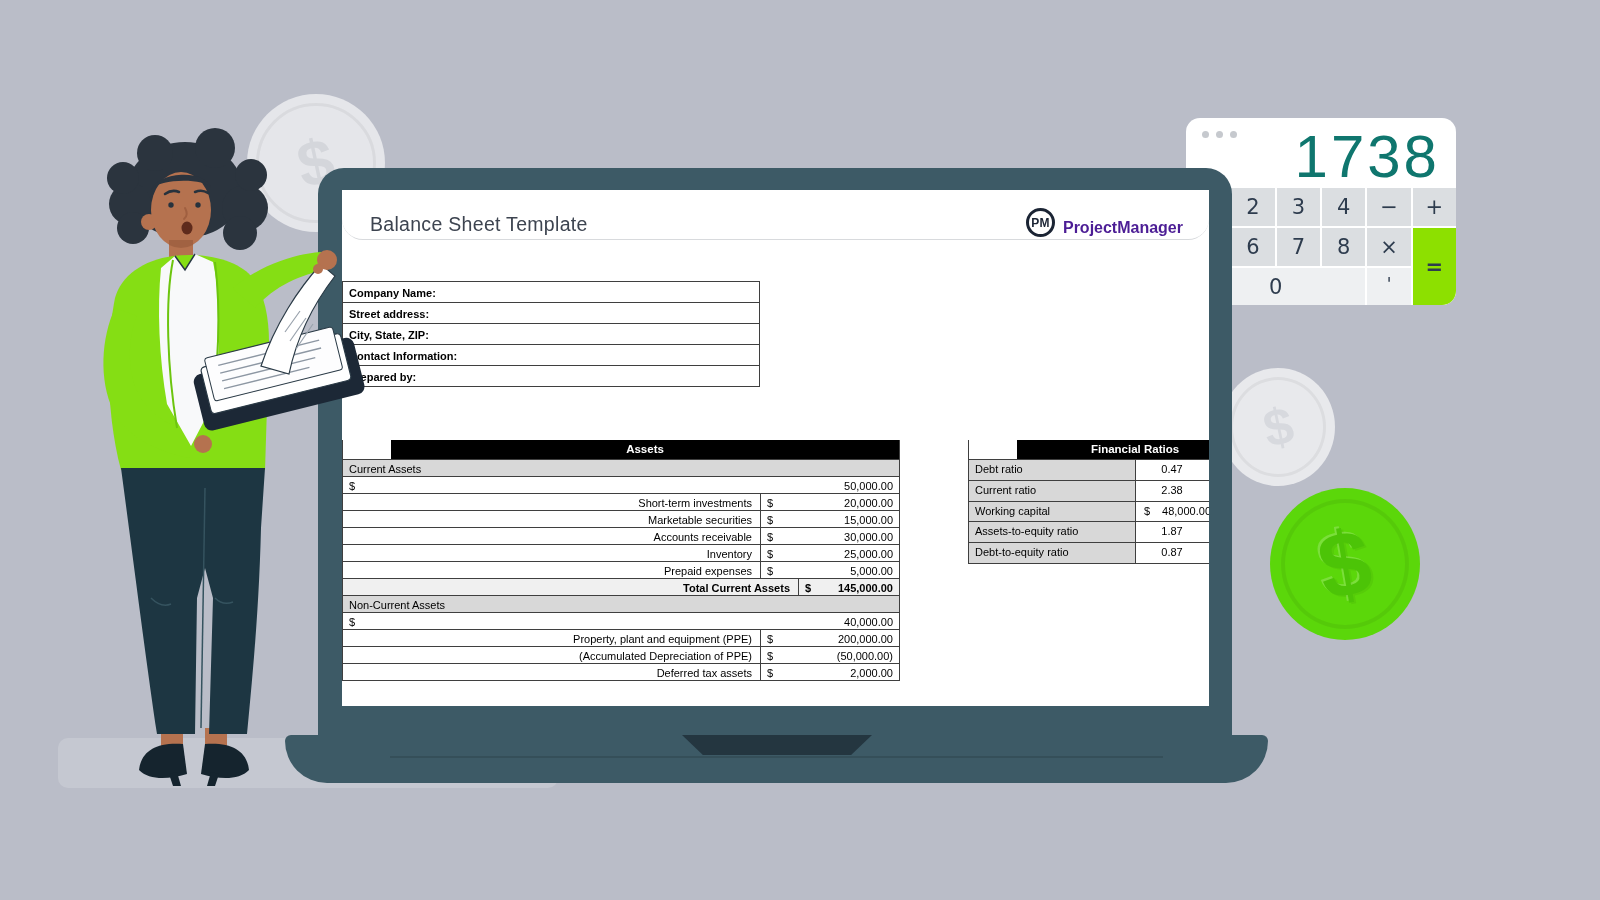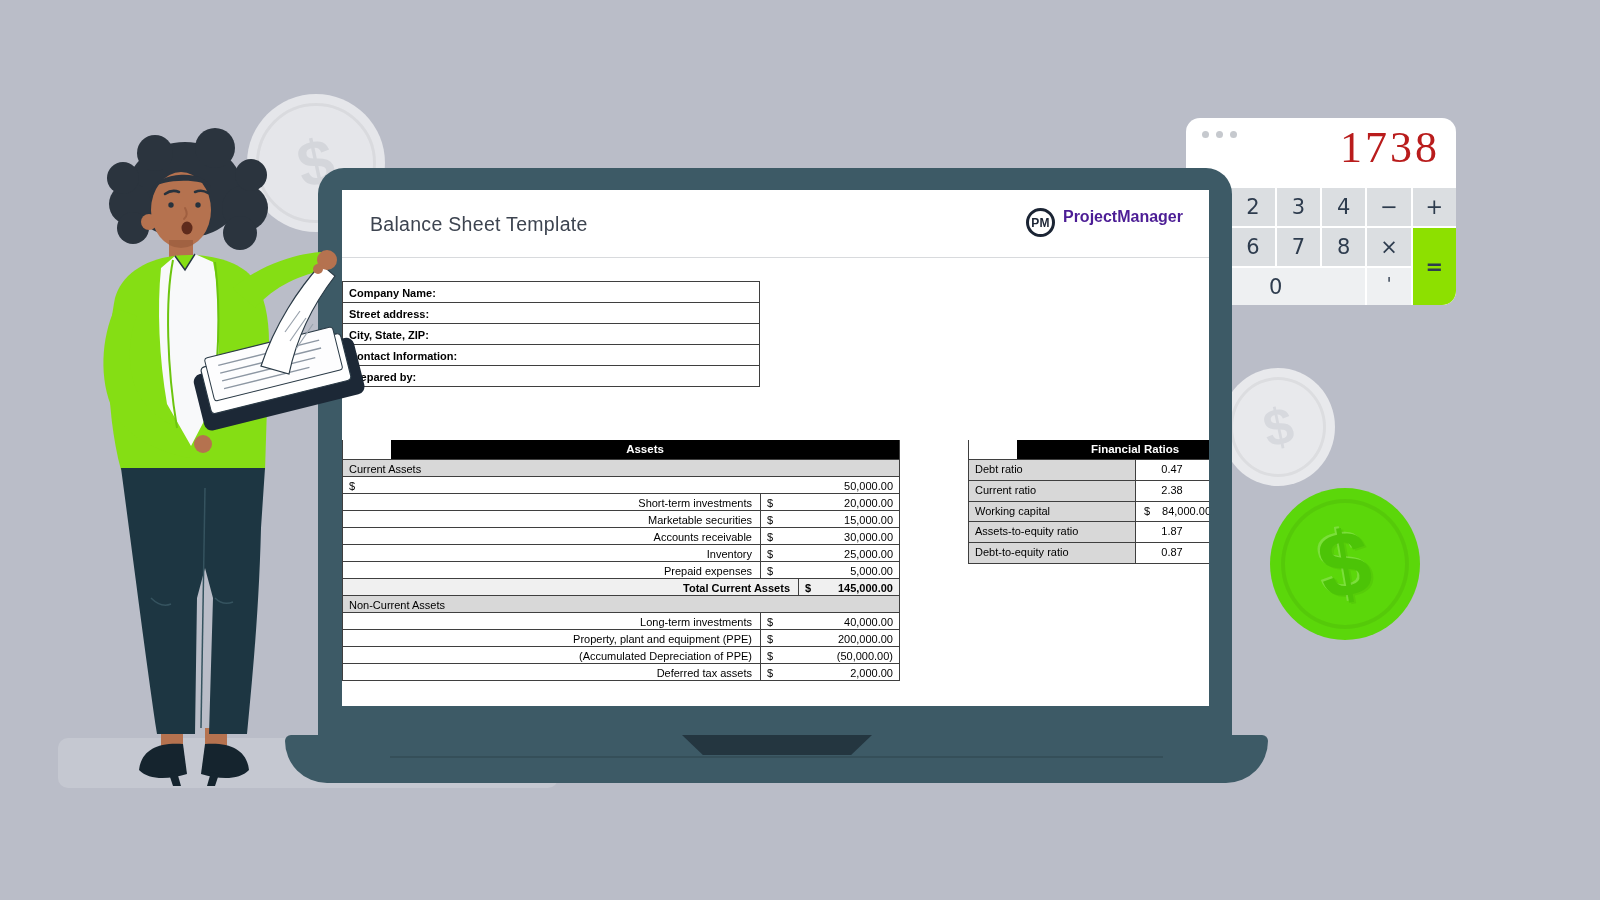--- a/index.html
+++ b/index.html
@@ -20,46 +20,46 @@
                 text-shadow:-2px -2px 0 rgba(255,255,255,0.20),2px 2px 0 rgba(0,0,0,0.05);}
 
   .floor{position:absolute;left:58px;top:738px;width:500px;height:50px;background:#c5c8d1;
          border-radius:10px;z-index:0;}
 
   
   .calc{position:absolute;left:1186px;top:118px;width:270px;height:187px;background:#ffffff;
         border-radius:14px;overflow:hidden;z-index:1;}
   .calc-dots{position:absolute;left:16px;top:13px;display:flex;gap:7px;}
   .calc-dots i{width:7px;height:7px;border-radius:50%;background:#c6c9ce;}
-  .calc-display{position:absolute;right:16px;top:4px;font-family:Liberation Serif, serif;
-        font-size:44px;letter-spacing:3px;color:#b91c1c;}
+  .calc-display{position:absolute;right:16px;top:4px;font-family:Liberation Sans, sans-serif;
+        font-size:60px;letter-spacing:3px;color:#0f766e;}
   .calc-grid{position:absolute;left:0;top:70px;width:270px;height:117px;display:grid;
         grid-template-columns:repeat(6,1fr);grid-template-rows:38px 38px 37px;gap:2px;background:#ffffff;}
   .key{background:#dbdee1;display:flex;align-items:center;justify-content:center;
        font-size:21px;color:#2e3c4e;font-family:"DejaVu Sans",sans-serif;}
   .key-zero{grid-column:1/5;background:#eef0f2;}
   .key-comma{grid-column:5;background:#eef0f2;font-size:17px;align-items:flex-start;padding-top:6px;}
   .key-equals{grid-column:6;grid-row:2/4;background:#8de000;border-radius:0 0 12px 0;font-weight:bold;}
 
   
   .laptop-screen{position:absolute;left:318px;top:168px;width:914px;height:567px;background:#3d5a66;
         border-radius:26px 26px 0 0;z-index:2;}
   .screen-white{position:absolute;left:24px;top:22px;width:867px;height:516px;background:#ffffff;
         overflow:hidden;}
   .laptop-base{position:absolute;left:285px;top:735px;width:983px;height:48px;background:#3d5a66;
         border-radius:6px 6px 42px 42px;z-index:2;}
   .base-notch{position:absolute;left:397px;top:0;width:190px;height:20px;background:#243640;
         clip-path:polygon(0 0,100% 0,89% 100%,11% 100%);}
   .base-line{position:absolute;left:105px;right:105px;top:21px;height:2px;background:rgba(0,0,0,0.12);}
 
   
-  .sheet-header{position:absolute;left:0;top:0;width:100%;height:68px;border-bottom:1px solid #d8dadd;
-        box-sizing:border-box;}
+  .sheet-header{position:absolute;left:0;top:0;width:100%;height:50px;border-bottom:1px solid #d8dadd;
+        box-sizing:border-box;border-radius:21px;}
   .sheet-title{position:absolute;left:28px;top:23px;font-size:19.5px;color:#3d4450;letter-spacing:.3px;}
-  .logo{position:absolute;right:26px;top:18px;display:flex;align-items:flex-start;}
+  .logo{position:absolute;right:26px;top:18px;display:flex;align-items:flex-end;}
   .pm-circle{width:29px;height:29px;border:3px solid #1b2434;border-radius:50%;display:flex;
         align-items:center;justify-content:center;font-weight:bold;font-size:12px;color:#1b2434;
         letter-spacing:.3px;box-sizing:border-box;}
   .brand{font-weight:bold;font-size:16px;color:#4c1d95;margin-left:8px;}
 
   
   .company-table{position:absolute;left:0;top:91px;width:418px;border:1px solid #3f3f3f;
         box-sizing:border-box;background:#fff;}
   .company-row{height:20px;border-bottom:1px solid #3f3f3f;line-height:20px;}
   .company-row:last-child{border-bottom:none;}
@@ -192,21 +192,20 @@
           </div>
         <div class="a-row total">
             <div class="a-label">Total Current Assets</div>
             <div class="a-cur">$</div>
             <div class="a-val">145,000.00</div>
           </div>
         <div class="a-row section">
             <div class="a-section-label">Non-Current Assets</div>
           </div>
         <div class="a-row">
-            <div class="a-label">Long-term investments</div>
             <div class="a-cur">$</div>
             <div class="a-val">40,000.00</div>
           </div>
         <div class="a-row">
             <div class="a-label">Property, plant and equipment (PPE)</div>
             <div class="a-cur">$</div>
             <div class="a-val">200,000.00</div>
           </div>
         <div class="a-row">
             <div class="a-label">(Accumulated Depreciation of PPE)</div>
@@ -227,21 +226,21 @@
             <div class="r-val">0.47</div>
           </div>
         <div class="r-row">
             <div class="r-label">Current ratio</div>
             <div class="r-val">2.38</div>
           </div>
         <div class="r-row">
             <div class="r-label">Working capital</div>
             <div class="r-val wc">
               <span>$</span>
-              <span class="wc-num">84,000.00</span>
+              <span class="wc-num">48,000.00</span>
             </div>
           </div>
         <div class="r-row">
             <div class="r-label">Assets-to-equity ratio</div>
             <div class="r-val">1.87</div>
           </div>
         <div class="r-row">
             <div class="r-label">Debt-to-equity ratio</div>
             <div class="r-val">0.87</div>
           </div>

